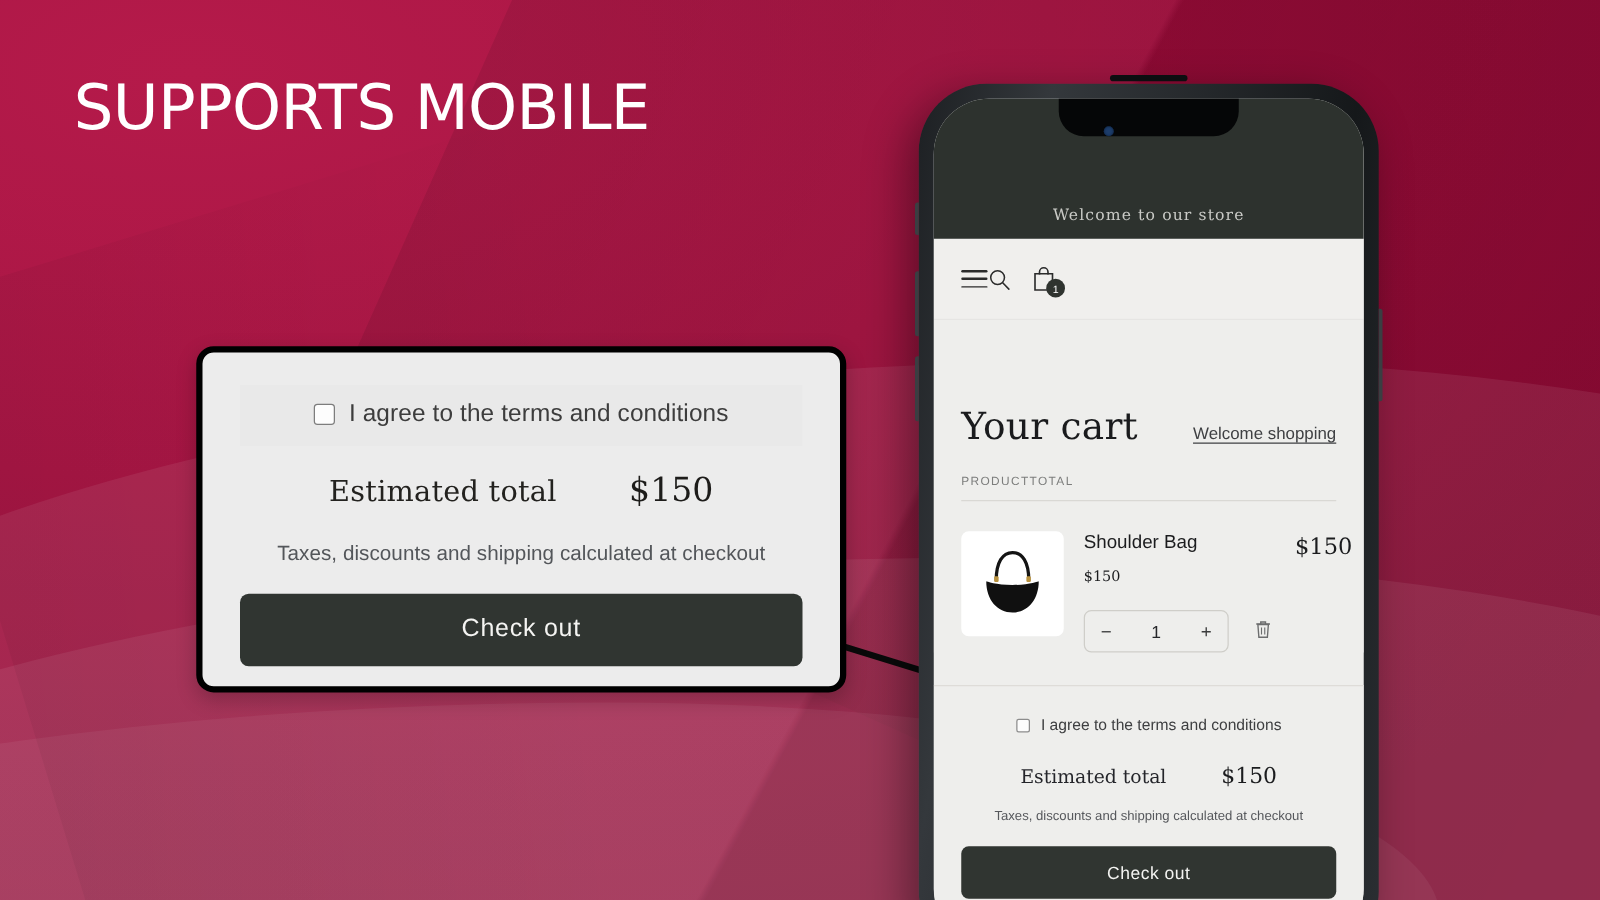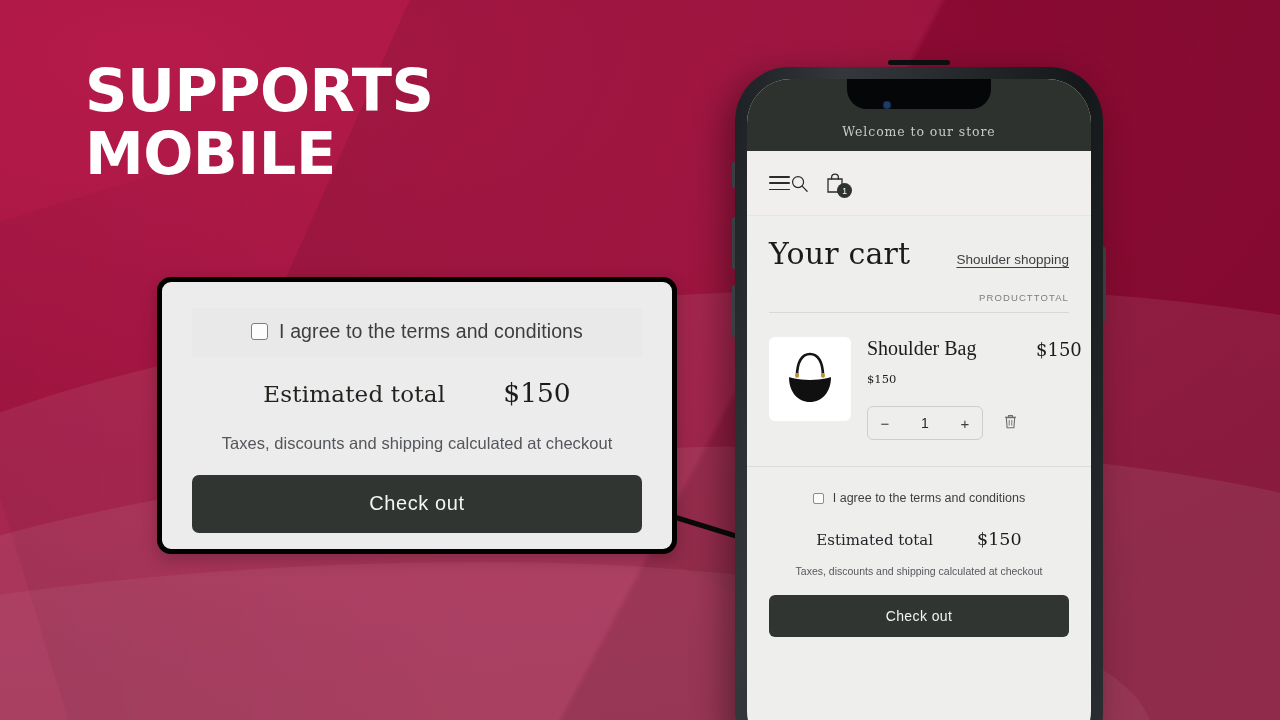--- a/index.html
+++ b/index.html
@@ -64,28 +64,27 @@
   }
 
   
   .headline-wrap {
     position: absolute;
     left: 59px; top: 60px;
     width: 620px;
     color: #ffffff;
   }
   .headline {
-    font-size: 59px;
+    font-size: 50px;
     line-height: 1.06;
-    font-weight: 700;
+    font-weight: 400;
     letter-spacing: -0.5px;
     font-family: "DejaVu Sans", sans-serif;
     text-transform: uppercase;
     margin-bottom: 30px;
-    margin-left: 26px;
   }
   .subhead {
     font-size: 26.5px;
     line-height: 1.31;
     font-weight: 400;
     letter-spacing: 0.2px;
     text-transform: uppercase;
     font-family: "Liberation Sans", sans-serif;
   }
 
@@ -188,21 +187,21 @@
     background: #3a3e42;
   }
   .phone-sidebtn.b1 { top: 95px;  height: 26px; }
   .phone-sidebtn.b2 { top: 150px; height: 52px; }
   .phone-sidebtn.b3 { top: 218px; height: 52px; }
   .phone-sidebtn.rt { left: auto; right: -3px; top: 180px; height: 74px; border-radius: 0 2px 2px 0; }
 
   
   .announce {
     position: relative;
-    height: 72px;
+    height: 112px;
     background: #2d322e;
     color: #c8c9c5;
   }
   .notch {
     position: absolute;
     left: 50%; top: -14px;
     transform: translateX(-50%);
     width: 144px; height: 44px;
     background: #050607;
     border-radius: 0 0 20px 20px;
@@ -253,51 +252,51 @@
     background: #2f332f;
     color: #fff;
     font-size: 8.5px;
     display: flex; align-items: center; justify-content: center;
     font-family: "Liberation Sans", sans-serif;
   }
 
   
   .cart-body { padding: 20px 22px 0 22px; background: #eeeeec; }
   .cart-top {
-    display: flex; align-items: baseline; justify-content: space-between;
+    display: flex; align-items: baseline; justify-content: space-between; margin-top: 48px;
   }
   .cart-title {
     font-family: "DejaVu Serif", serif;
     font-size: 30px; color: #1a1b1d; letter-spacing: 0.2px;
   }
   .continue-link {
     font-size: 13.5px; color: #3f4043;
     text-decoration: underline;
     text-underline-offset: 3px;
     cursor: pointer;
   }
   .cart-cols {
-    display: flex; justify-content: flex-end;
+    display: flex; justify-content: flex-start;
     margin-top: 21px; padding-bottom: 9px;
     border-bottom: 1px solid #d9d8d4;
     font-size: 9.5px; letter-spacing: 1.1px;
     color: #7c7d7c;
   }
   .cart-item { display: flex; gap: 16px; padding-top: 24px; }
   .prod-thumb {
     width: 82px; height: 84px;
     background: #ffffff;
     border-radius: 6px;
     flex: none;
     display: flex; align-items: center; justify-content: center;
   }
   .item-mid { flex: 1; }
   .item-name {
-    font-family: Liberation Serif, serif;
-    font-size: 20px; color: #1b1c1e;
+    font-family: Liberation Sans, sans-serif;
+    font-size: 15px; color: #1b1c1e;
   }
   .item-price {
     font-family: "DejaVu Serif", serif;
     font-size: 11.5px; color: #1b1c1e;
     margin-top: 12px;
   }
   .item-total {
     font-family: "DejaVu Serif", serif;
     font-size: 18px; color: #1b1c1e;
     padding-top: 2px;
@@ -416,21 +415,21 @@
               <path d="M6.6 7.6 V5.6 a3.4 3.4 0 0 1 6.8 0 V7.6" fill="none" stroke="#2b2b2b" stroke-width="1.3"></path>
             </svg>
             <span class="cart-badge">1</span>
           </div>
         </div>
       </div>
 
       <div class="cart-body">
         <div class="cart-top">
           <div class="cart-title">Your cart</div>
-          <div class="continue-link">Shoulder shopping</div>
+          <div class="continue-link">Welcome shopping</div>
         </div>
 
         <div class="cart-cols">
           <span>PRODUCT</span>
           <span>TOTAL</span>
         </div>
 
         <div class="cart-item">
           <div class="prod-thumb">
             <svg width="66" height="66" viewBox="0 0 66 66" xmlns="http://www.w3.org/2000/svg">

